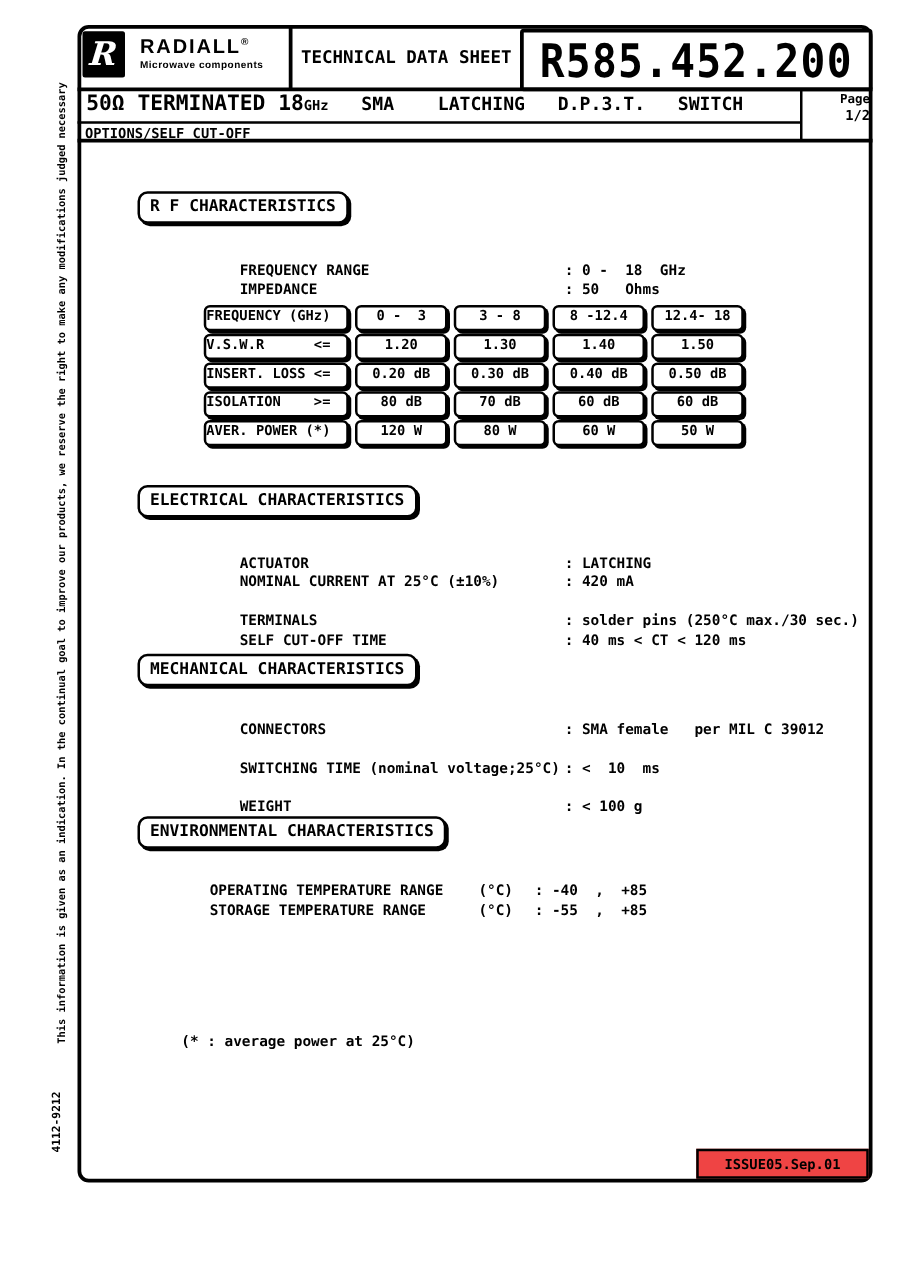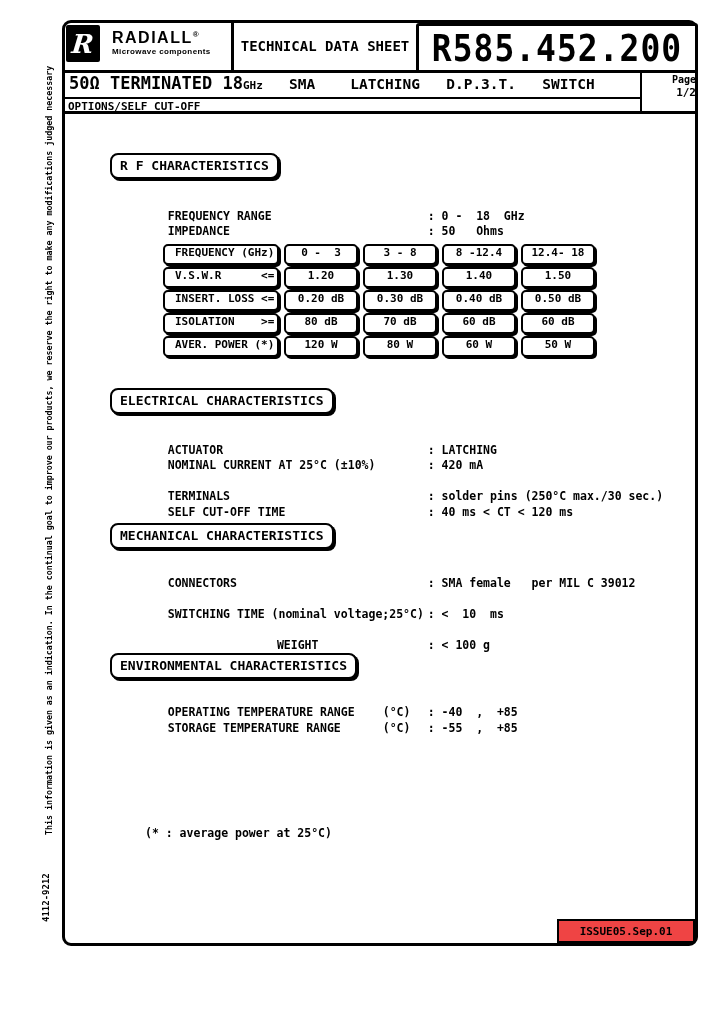--- a/index.html
+++ b/index.html
@@ -61,34 +61,34 @@
     position:absolute;left:110px;box-sizing:border-box;background:#fff;
     border:2px solid #000;border-radius:8px;padding:3px 8px 4px 8px;
     font:bold 13px "DejaVu Sans Mono",monospace;white-space:pre;
     box-shadow:2px 2px 0 #000;
   }
   
   .spec{
     position:absolute;left:140px;font:bold 11.5px "DejaVu Sans Mono",monospace;
     white-space:pre;color:#000;
   }
-  .spec .lab{display:inline-block;width:260px;}
+  .spec .lab{display:inline-block;width:260px;margin-left:24px;}
   .spec .lab-env{display:inline-block;width:215px;}
   .spec .unit{display:inline-block;width:45px;}
   
   .rftable{
     position:absolute;left:163px;top:244px;display:grid;
     grid-template-columns:116px 74px 74px 74px 74px;gap:2px 5px;
   }
   .tcell{
     box-sizing:content-box;border:2px solid #000;border-radius:5px;background:#fff;
     height:17px;line-height:17px;font:bold 11px "DejaVu Sans Mono",monospace;
     text-align:center;white-space:pre;box-shadow:2px 2px 0 #000;
   }
-  .tlabel{text-align:left;padding-left:10px;}
+  .tlabel{text-align:left;padding-left:0;}
   .footnote{position:absolute;left:145px;top:826px;font:bold 11.5px "DejaVu Sans Mono",monospace;white-space:pre;}
   .issuebox{
     position:absolute;left:557px;top:919px;width:138px;height:24px;box-sizing:border-box;
     border:2px solid #000;background:#ef4444;display:flex;align-items:center;
     justify-content:center;padding:0 9px;
     font:bold 11px "DejaVu Sans Mono",monospace;
   }
 </style>
 </head>
 <body>
@@ -183,21 +183,21 @@
     <span class="lab">SELF CUT-OFF TIME</span><span>: 40 ms &lt; CT &lt; 120 ms</span>
   </div>
 
   <div class="shead" style="top:523px;">MECHANICAL CHARACTERISTICS</div>
   <div class="spec" style="top:562px;">
     <span class="lab">CONNECTORS</span><span>: SMA female   per MIL C 39012</span>
   </div>
   <div class="spec" style="top:593px;">
     <span class="lab">SWITCHING TIME (nominal voltage;25°C)</span><span>: &lt;  10  ms</span>
   </div>
-  <div class="spec" style="top:624px;text-align:center;">
+  <div class="spec" style="top:624px;">
     <span class="lab">WEIGHT</span><span>: &lt; 100 g</span>
   </div>
 
   <div class="shead" style="top:653px;">ENVIRONMENTAL CHARACTERISTICS</div>
   <div class="spec" style="top:691px;">
     <span class="lab-env">OPERATING TEMPERATURE RANGE</span><span class="unit">(°C)</span><span>: -40  ,  +85</span>
   </div>
   <div class="spec" style="top:707px;">
     <span class="lab-env">STORAGE TEMPERATURE RANGE</span><span class="unit">(°C)</span><span>: -55  ,  +85</span>
   </div>

